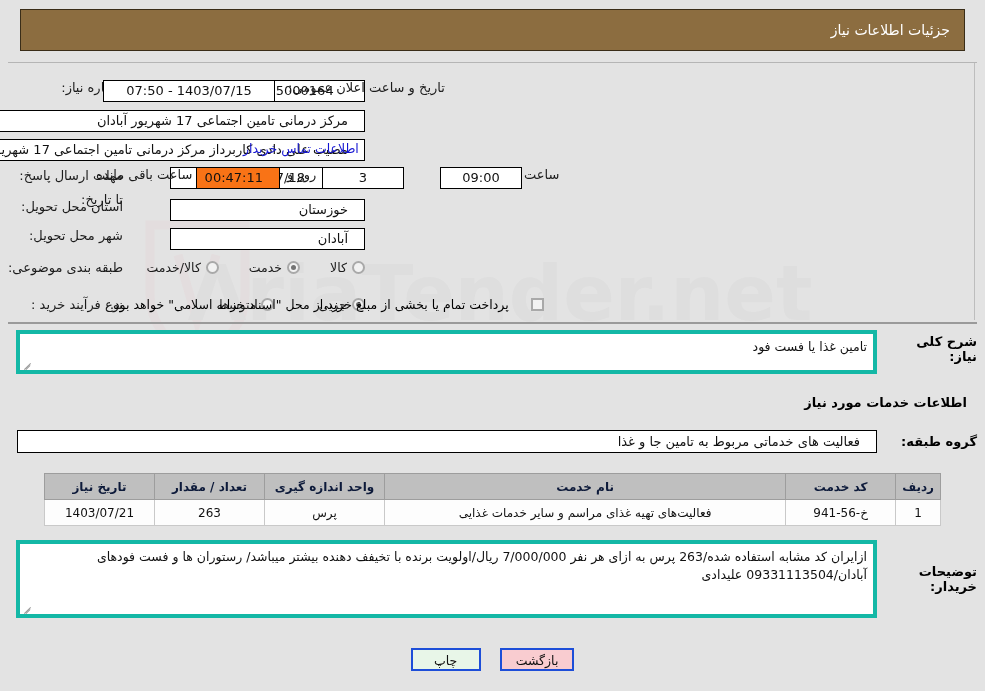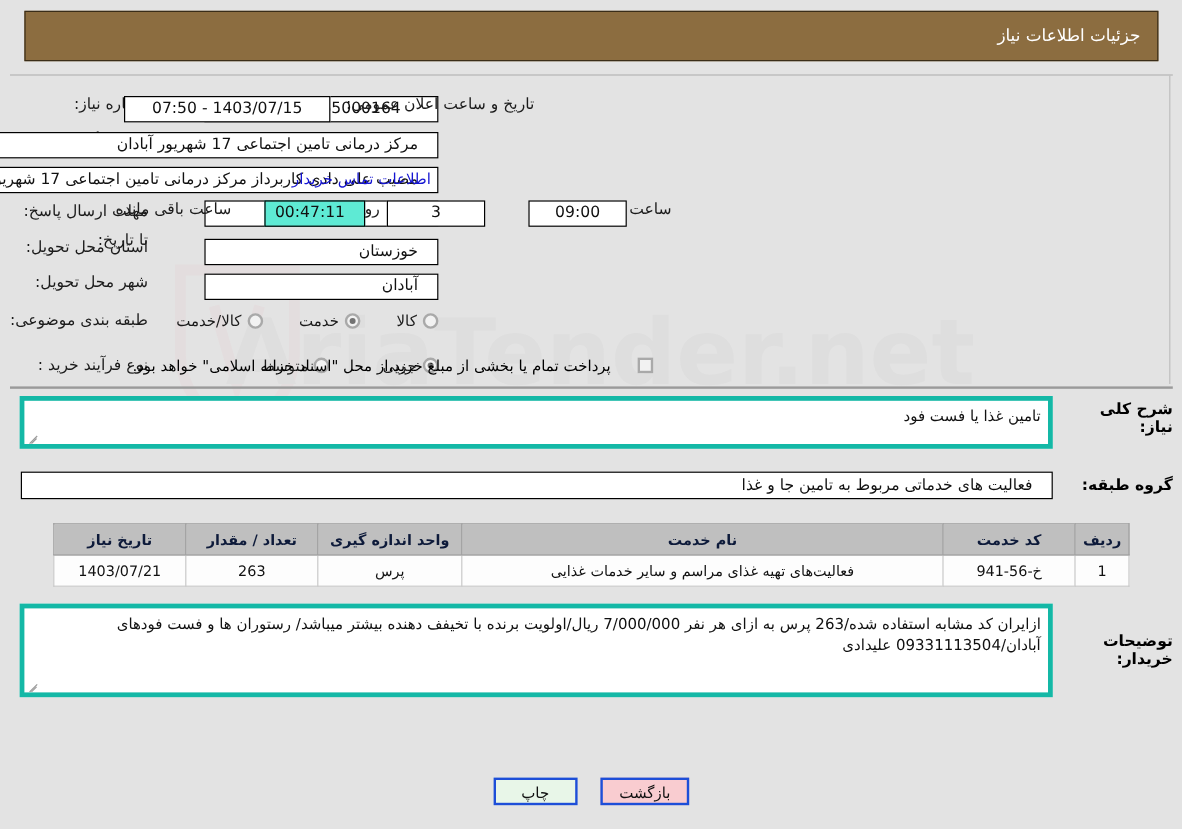--- a/index.html
+++ b/index.html
@@ -80,21 +80,21 @@
     height: 22px;
     line-height: 20px;
     font-size: 13px;
     color: #111;
     padding: 0 16px;
     text-align: center;
     overflow: hidden;
     white-space: nowrap;
   }
   .fld.rtl-text { text-align: right; }
-  .fld.cream { background: #5eead4; margin-left: 24px; }
+  .fld.cream { background: #f97316; }
 
   .linkbtn {
     color: #1414d2;
     font-size: 12.5px;
     text-decoration: none;
     cursor: pointer;
   }
 
   
   .radio {
@@ -352,20 +352,23 @@
   <div class="midwrap">
 
     <div style="display:flex; align-items:flex-start; gap:8px;">
       <span class="bold-lbl" style="width:92px; text-align:right; padding-top:4px;">شرح کلی نیاز:</span>
       <div class="textarea-box" style="flex:1; height:44px; margin-left:8px;">
         <span>تامین غذا یا فست فود</span>
         <span class="grip"></span>
       </div>
     </div>
 
+    <div style="margin-top:18px; padding-right:10px;">
+      <span class="section-head">اطلاعات خدمات مورد نیاز</span>
+    </div>
 
     <div style="display:flex; align-items:center; gap:8px; margin-top:19px;">
       <span class="bold-lbl" style="width:92px; text-align:right;">گروه طبقه:</span>
       <div class="fld rtl-text" style="flex:1; margin-left:9px; height:23px; line-height:21px;">فعالیت های خدماتی مربوط به تامین جا و غذا</div>
     </div>
 
     <div style="margin:20px 36px 0 36px;">
       <table class="items">
         <thead>
           <tr>

